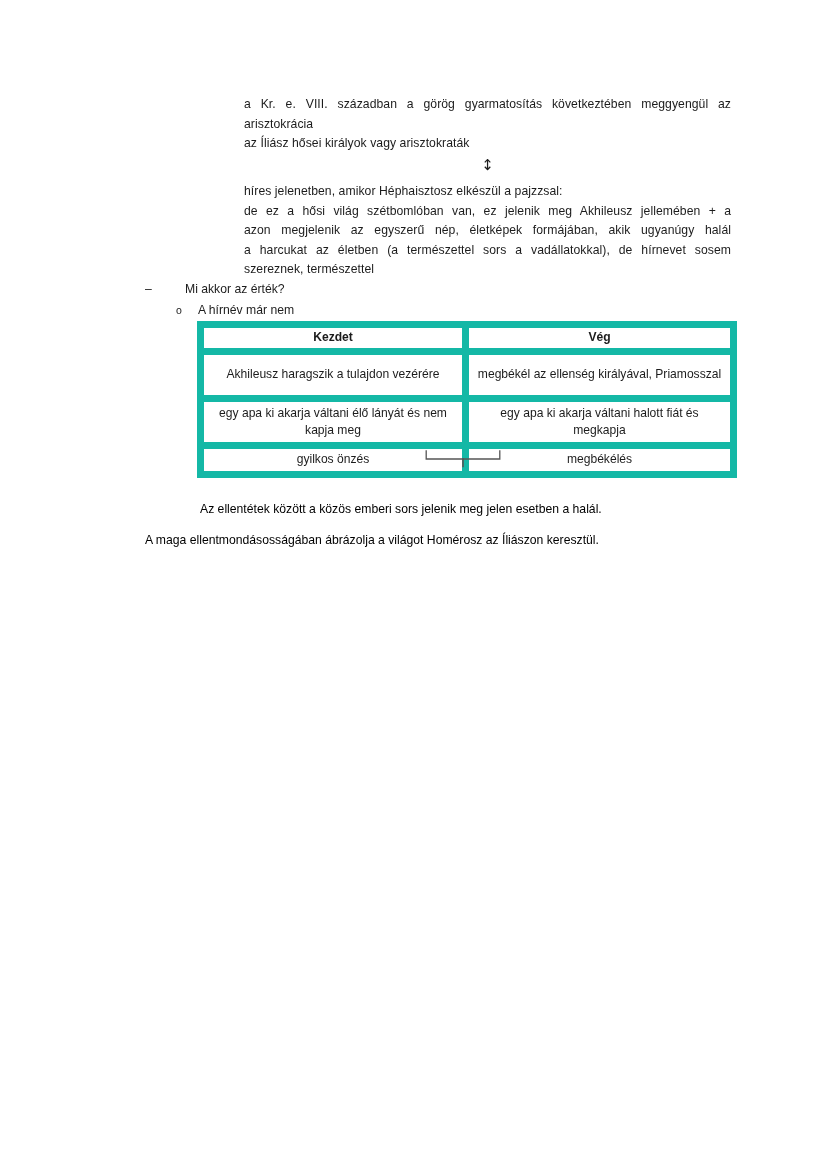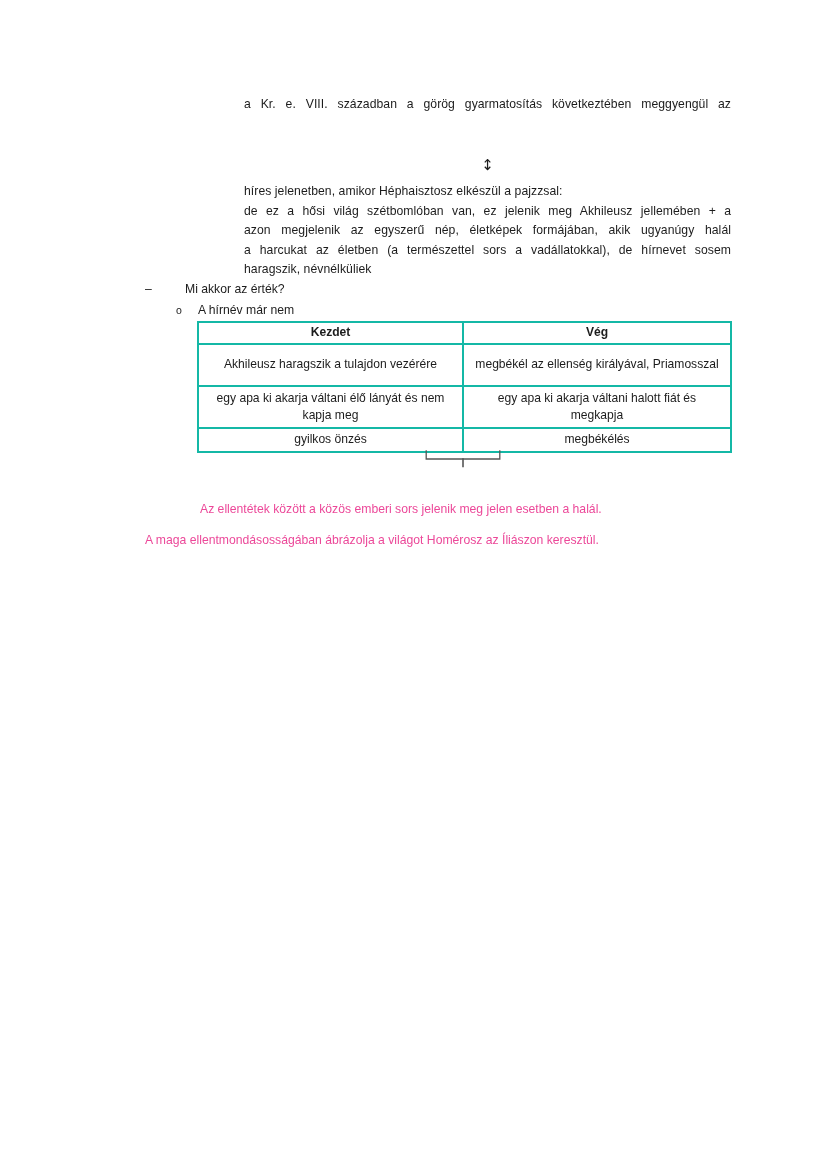--- a/index.html
+++ b/index.html
@@ -99,21 +99,21 @@
     position: absolute;
     left: 197px;
     top: 321px;
     width: 533px;
     border-collapse: collapse;
     table-layout: fixed;
     font-size: 12.1px;
     color: #1c1c1c;
   }
   .cmp-table td, .cmp-table th {
-    border: 2px solid #14b8a6;
+    border: 7px solid #14b8a6;
     text-align: center;
     vertical-align: middle;
     padding: 2px 6px;
     line-height: 17.5px;
     font-weight: normal;
   }
   .cmp-table th {
     font-weight: bold;
     height: 18px;
     padding: 1px 6px;
@@ -132,45 +132,47 @@
     width: 76px;
     height: 18px;
   }
   .brace-wrap svg { display: block; }
 
   
   .tail-para {
     position: absolute;
     font-size: 12.2px;
     line-height: 19px;
-    color: #ec4899;
+    color: #000000;
     white-space: nowrap;
   }
   .tail-1 { left: 200px; top: 500px; }
   .tail-2 { left: 145px; top: 531px; }
 </style>
 </head>
 <body>
 
 <div class="page">
 
   <div class="doc-body">
 
     <div class="para-block p-indent-1" style="top:95px;">
       <span class="line just">a Kr. e. VIII. században a görög gyarmatosítás következtében meggyengül az</span>
+      <span class="line">arisztokrácia</span>
+      <span class="line">az Íliász hősei királyok vagy arisztokraták</span>
     </div>
 
     <div class="arrow-row">↕</div>
 
     <div class="para-block p-indent-1" style="top:182px;">
       <span class="line">híres jelenetben, amikor Héphaisztosz elkészül a pajzzsal:</span>
       <span class="line just">de ez a hősi világ szétbomlóban van, ez jelenik meg Akhileusz jellemében + a</span>
       <span class="line just">azon megjelenik az egyszerű nép, életképek formájában, akik ugyanúgy halál</span>
       <span class="line just">a harcukat az életben (a természettel sors a vadállatokkal), de hírnevet sosem</span>
-      <span class="line">haragszik, névnélküliek</span>
+      <span class="line">szereznek, természettel</span>
     </div>
 
     <div class="bullet-row lvl1">
       <span class="bullet-mark">–</span>
       <span class="bullet-text">Mi akkor az érték?</span>
     </div>
 
     <div class="bullet-row lvl2">
       <span class="bullet-mark">o</span>
       <span class="bullet-text">A hírnév már nem</span>

